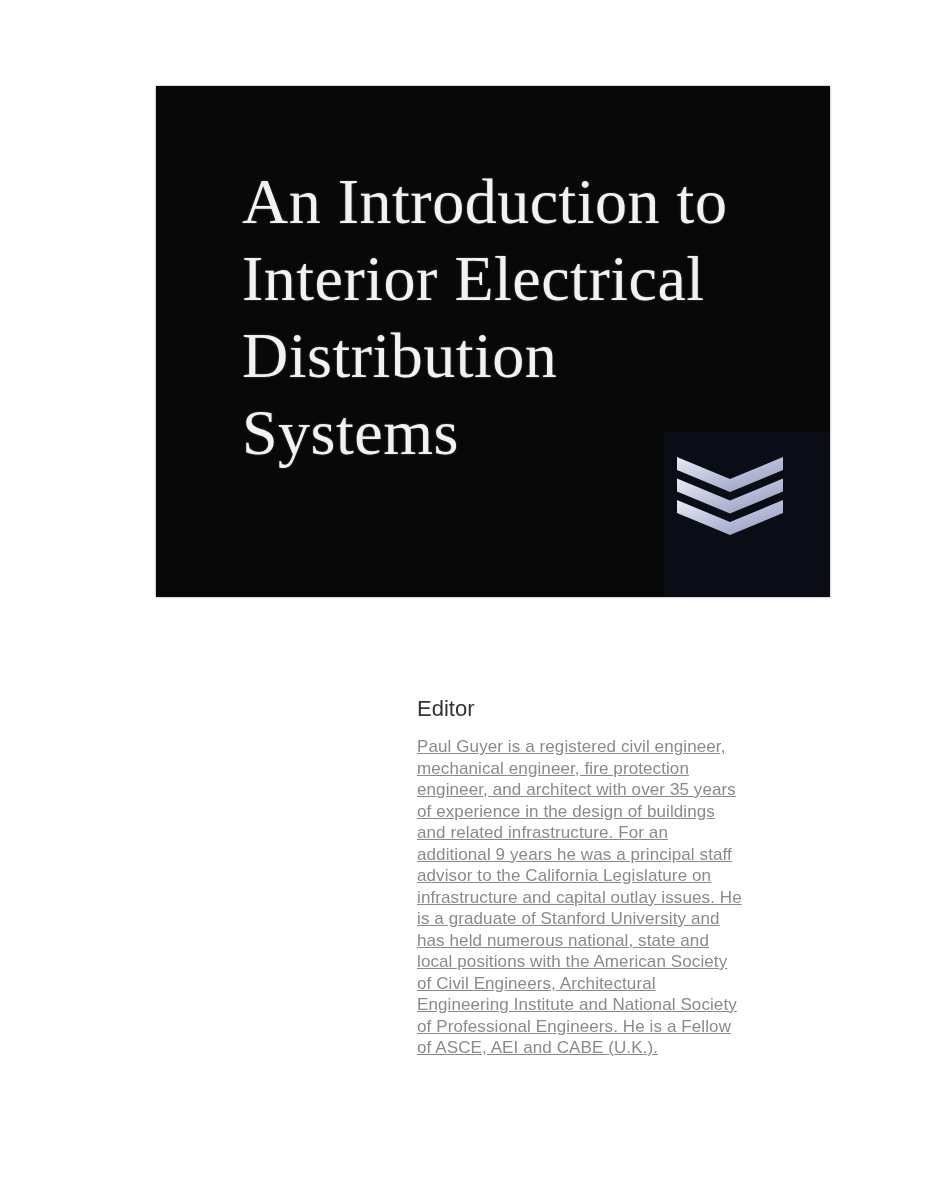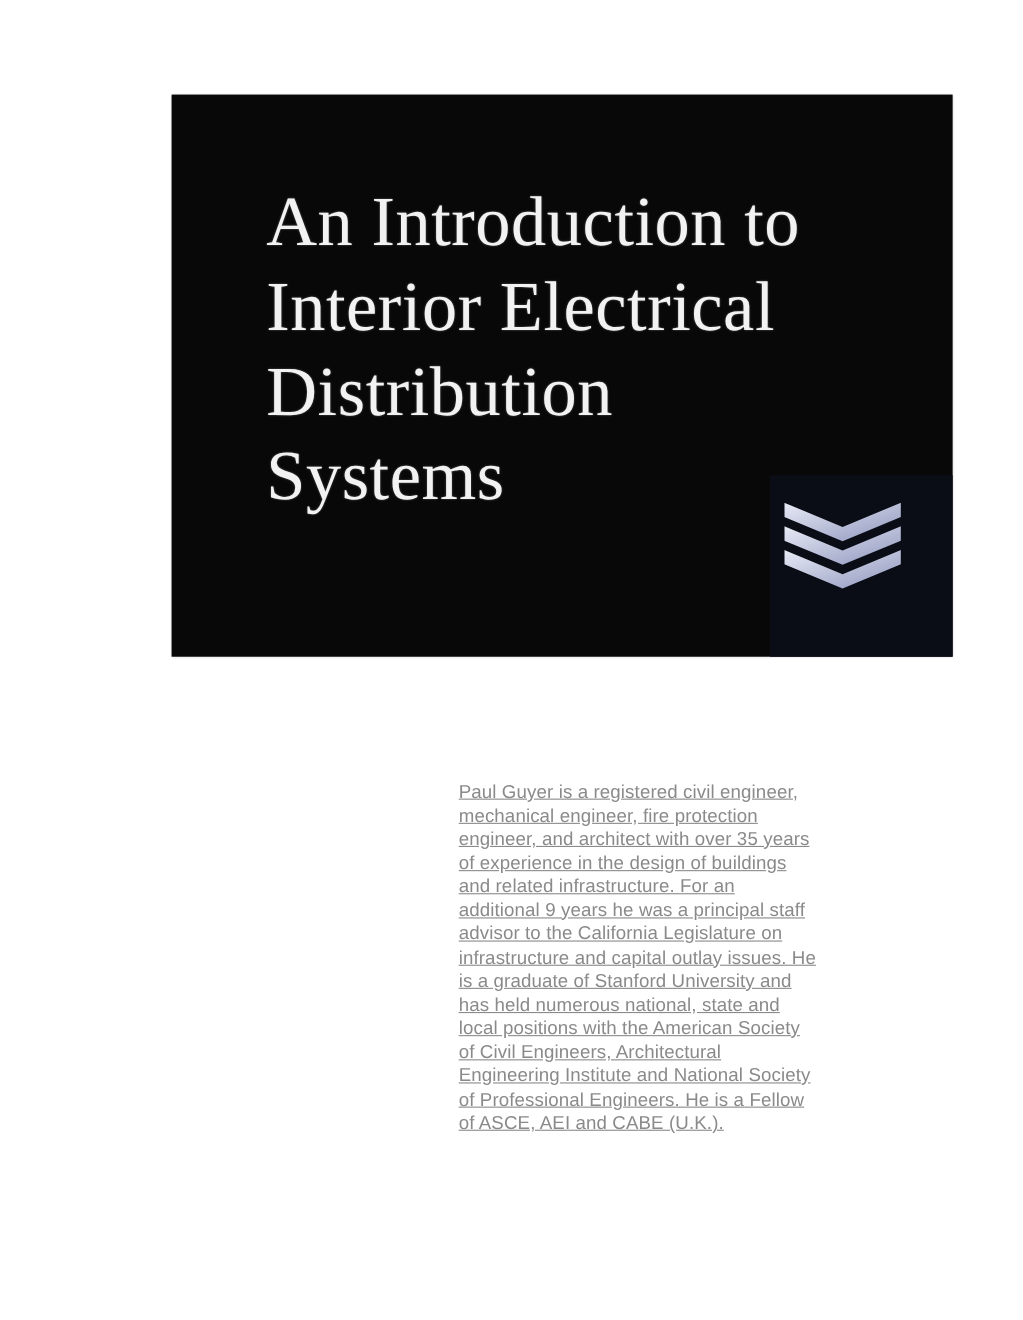--- a/index.html
+++ b/index.html
@@ -14,21 +14,20 @@
 
   
   .cover {
     position: absolute;
     left: 156px;
     top: 86px;
     width: 674px;
     height: 511px;
     background: #080808;
     box-shadow: 0 0 2px rgba(60,60,60,0.55);
-    padding-left: 36px;
   }
   .cover-title {
     position: absolute;
     left: 86px;
     top: 77px;
     font-family: "Liberation Serif", serif;
     font-size: 64px;
     line-height: 77px;
     font-weight: 400;
     color: #f2f2f2;
@@ -102,20 +101,21 @@
           </linearGradient>
         </defs>
         <polygon points="0,0 53,22 106,0 106,13 53,35 0,13" fill="url(#chevGrad)"></polygon>
         <polygon points="0,21.5 53,43.5 106,21.5 106,34.5 53,56.5 0,34.5" fill="url(#chevGrad)"></polygon>
         <polygon points="0,43 53,65 106,43 106,56 53,78 0,56" fill="url(#chevGrad)"></polygon>
       </svg>
     </div>
   </div>
 
   <div class="credits">
+    <div class="role">Editor</div>
     <div class="bio">Paul Guyer is a registered civil engineer,
 mechanical engineer, fire protection
 engineer, and architect with over 35 years
 of experience in the design of buildings
 and related infrastructure.  For an
 additional 9 years he was a principal staff
 advisor to the California Legislature on
 infrastructure and capital outlay issues. He
 is a graduate of Stanford University and
 has held numerous national, state and

